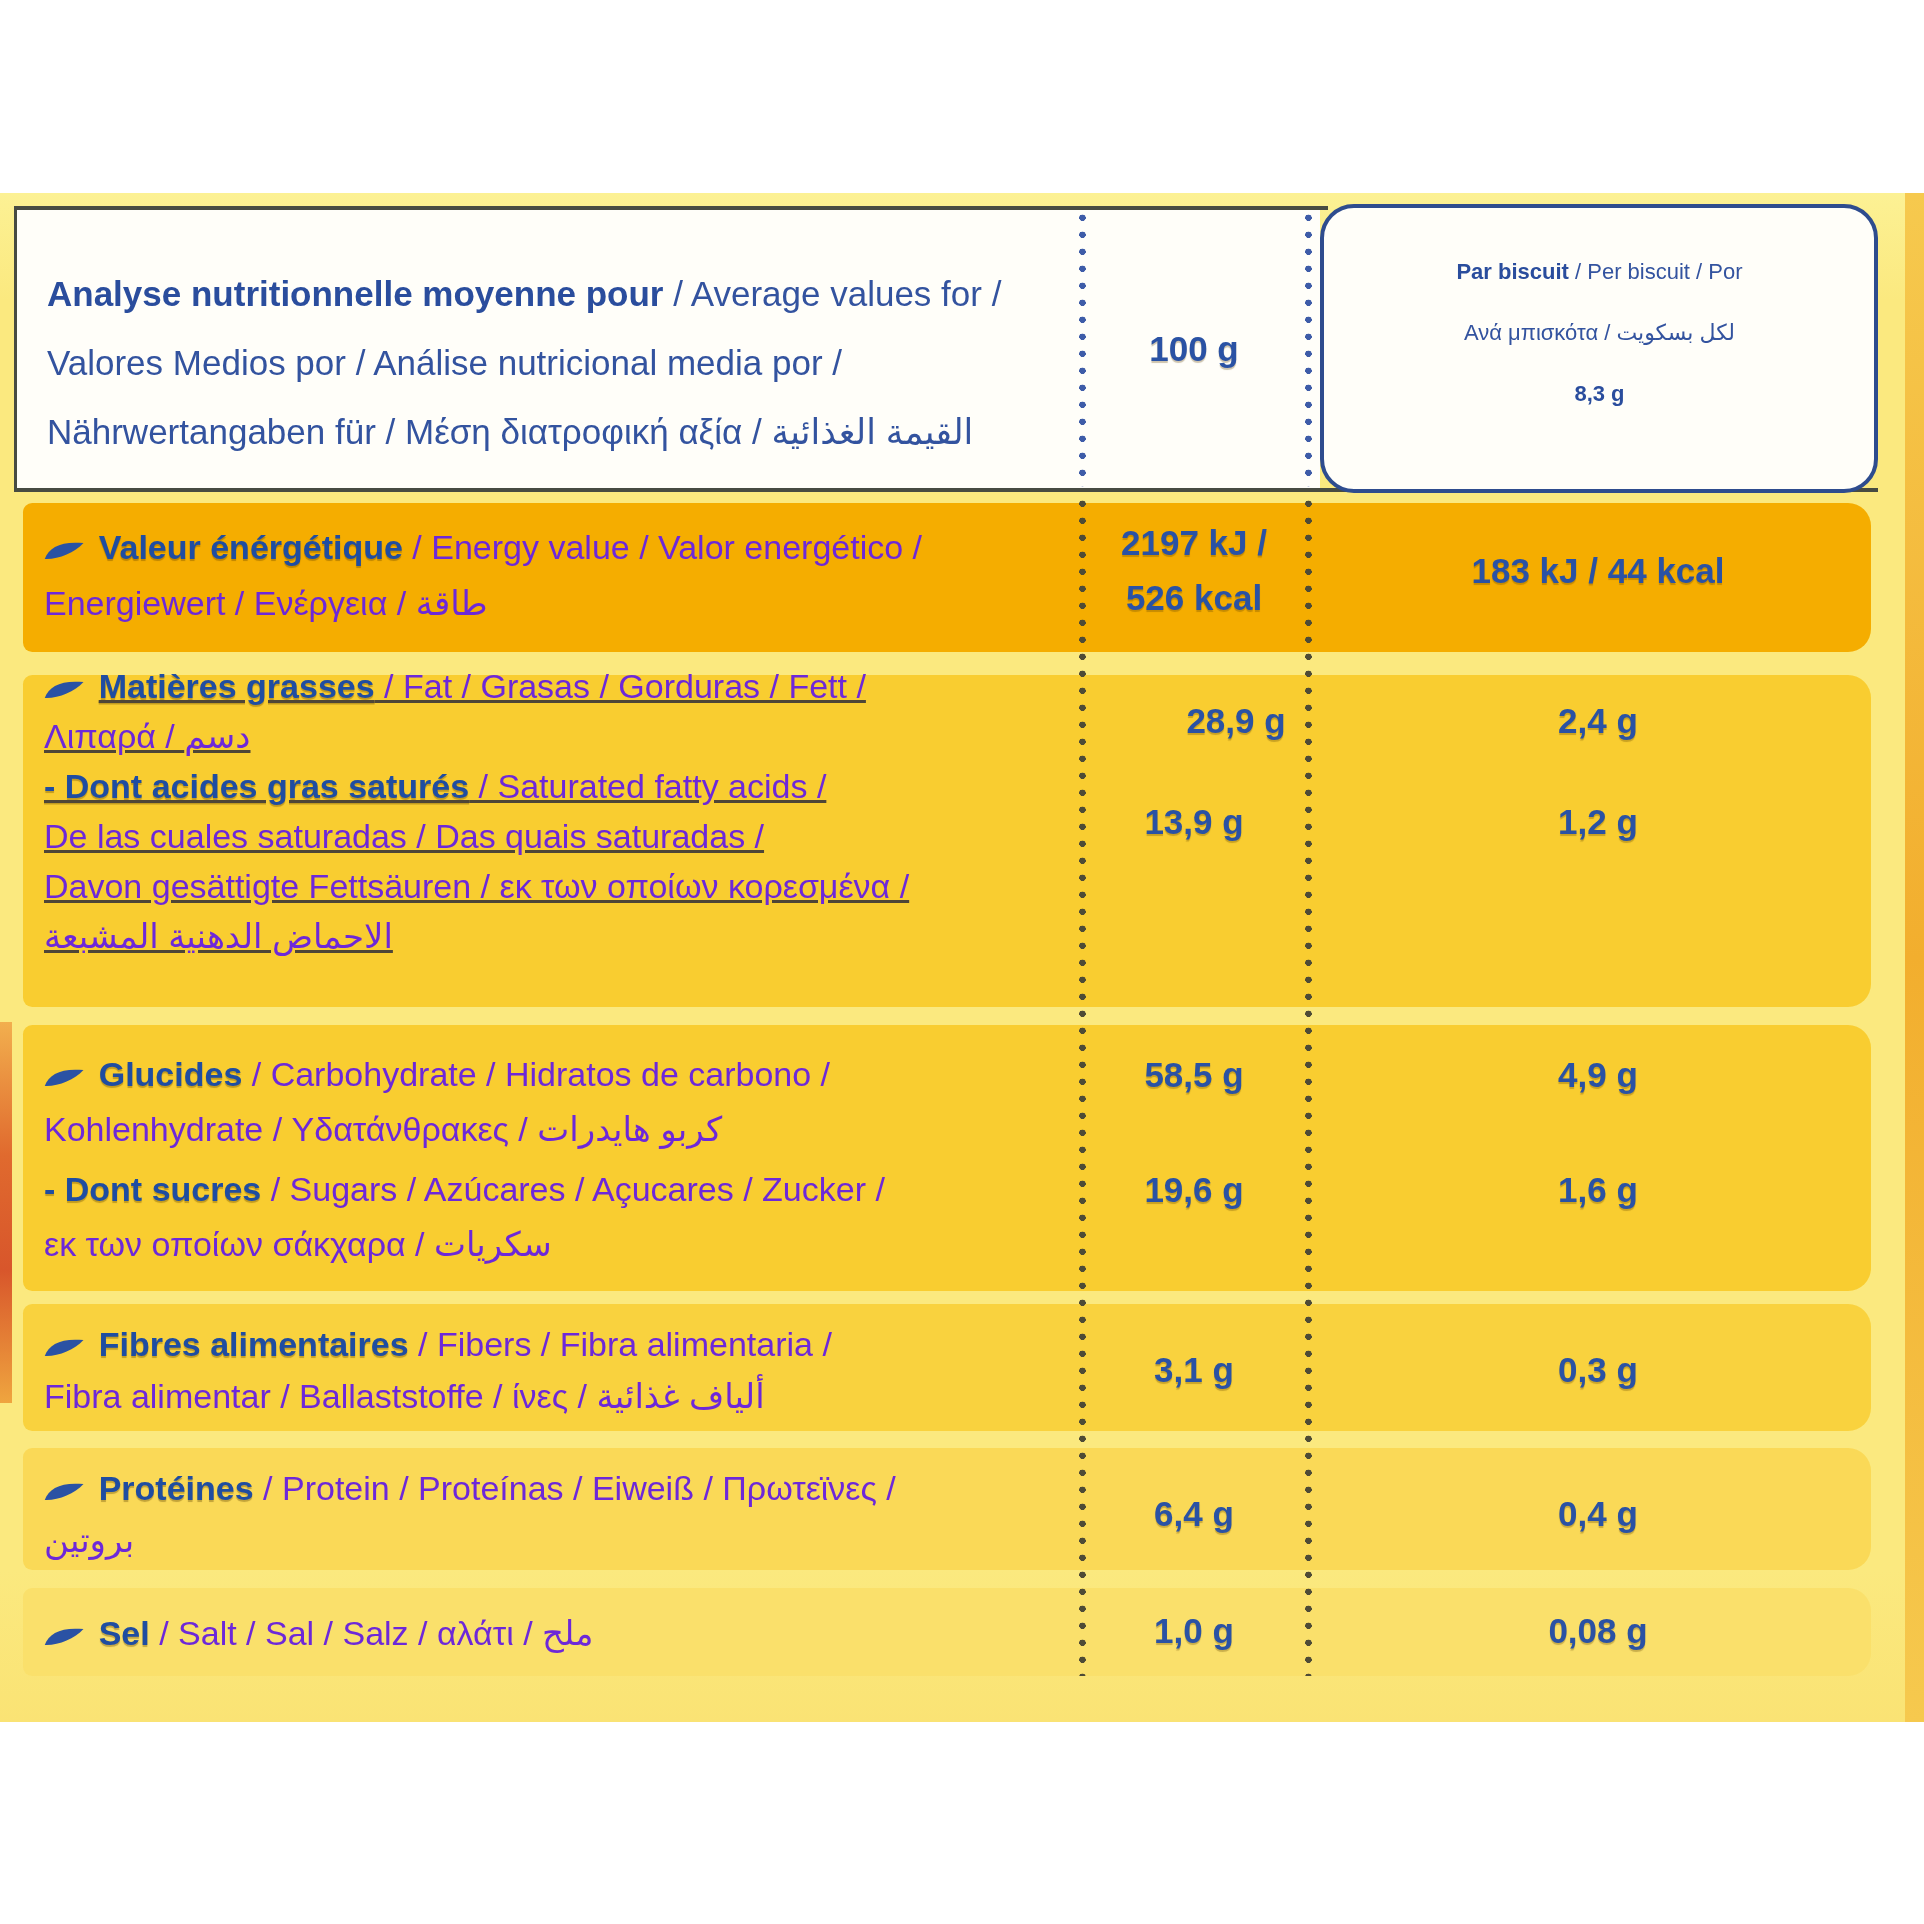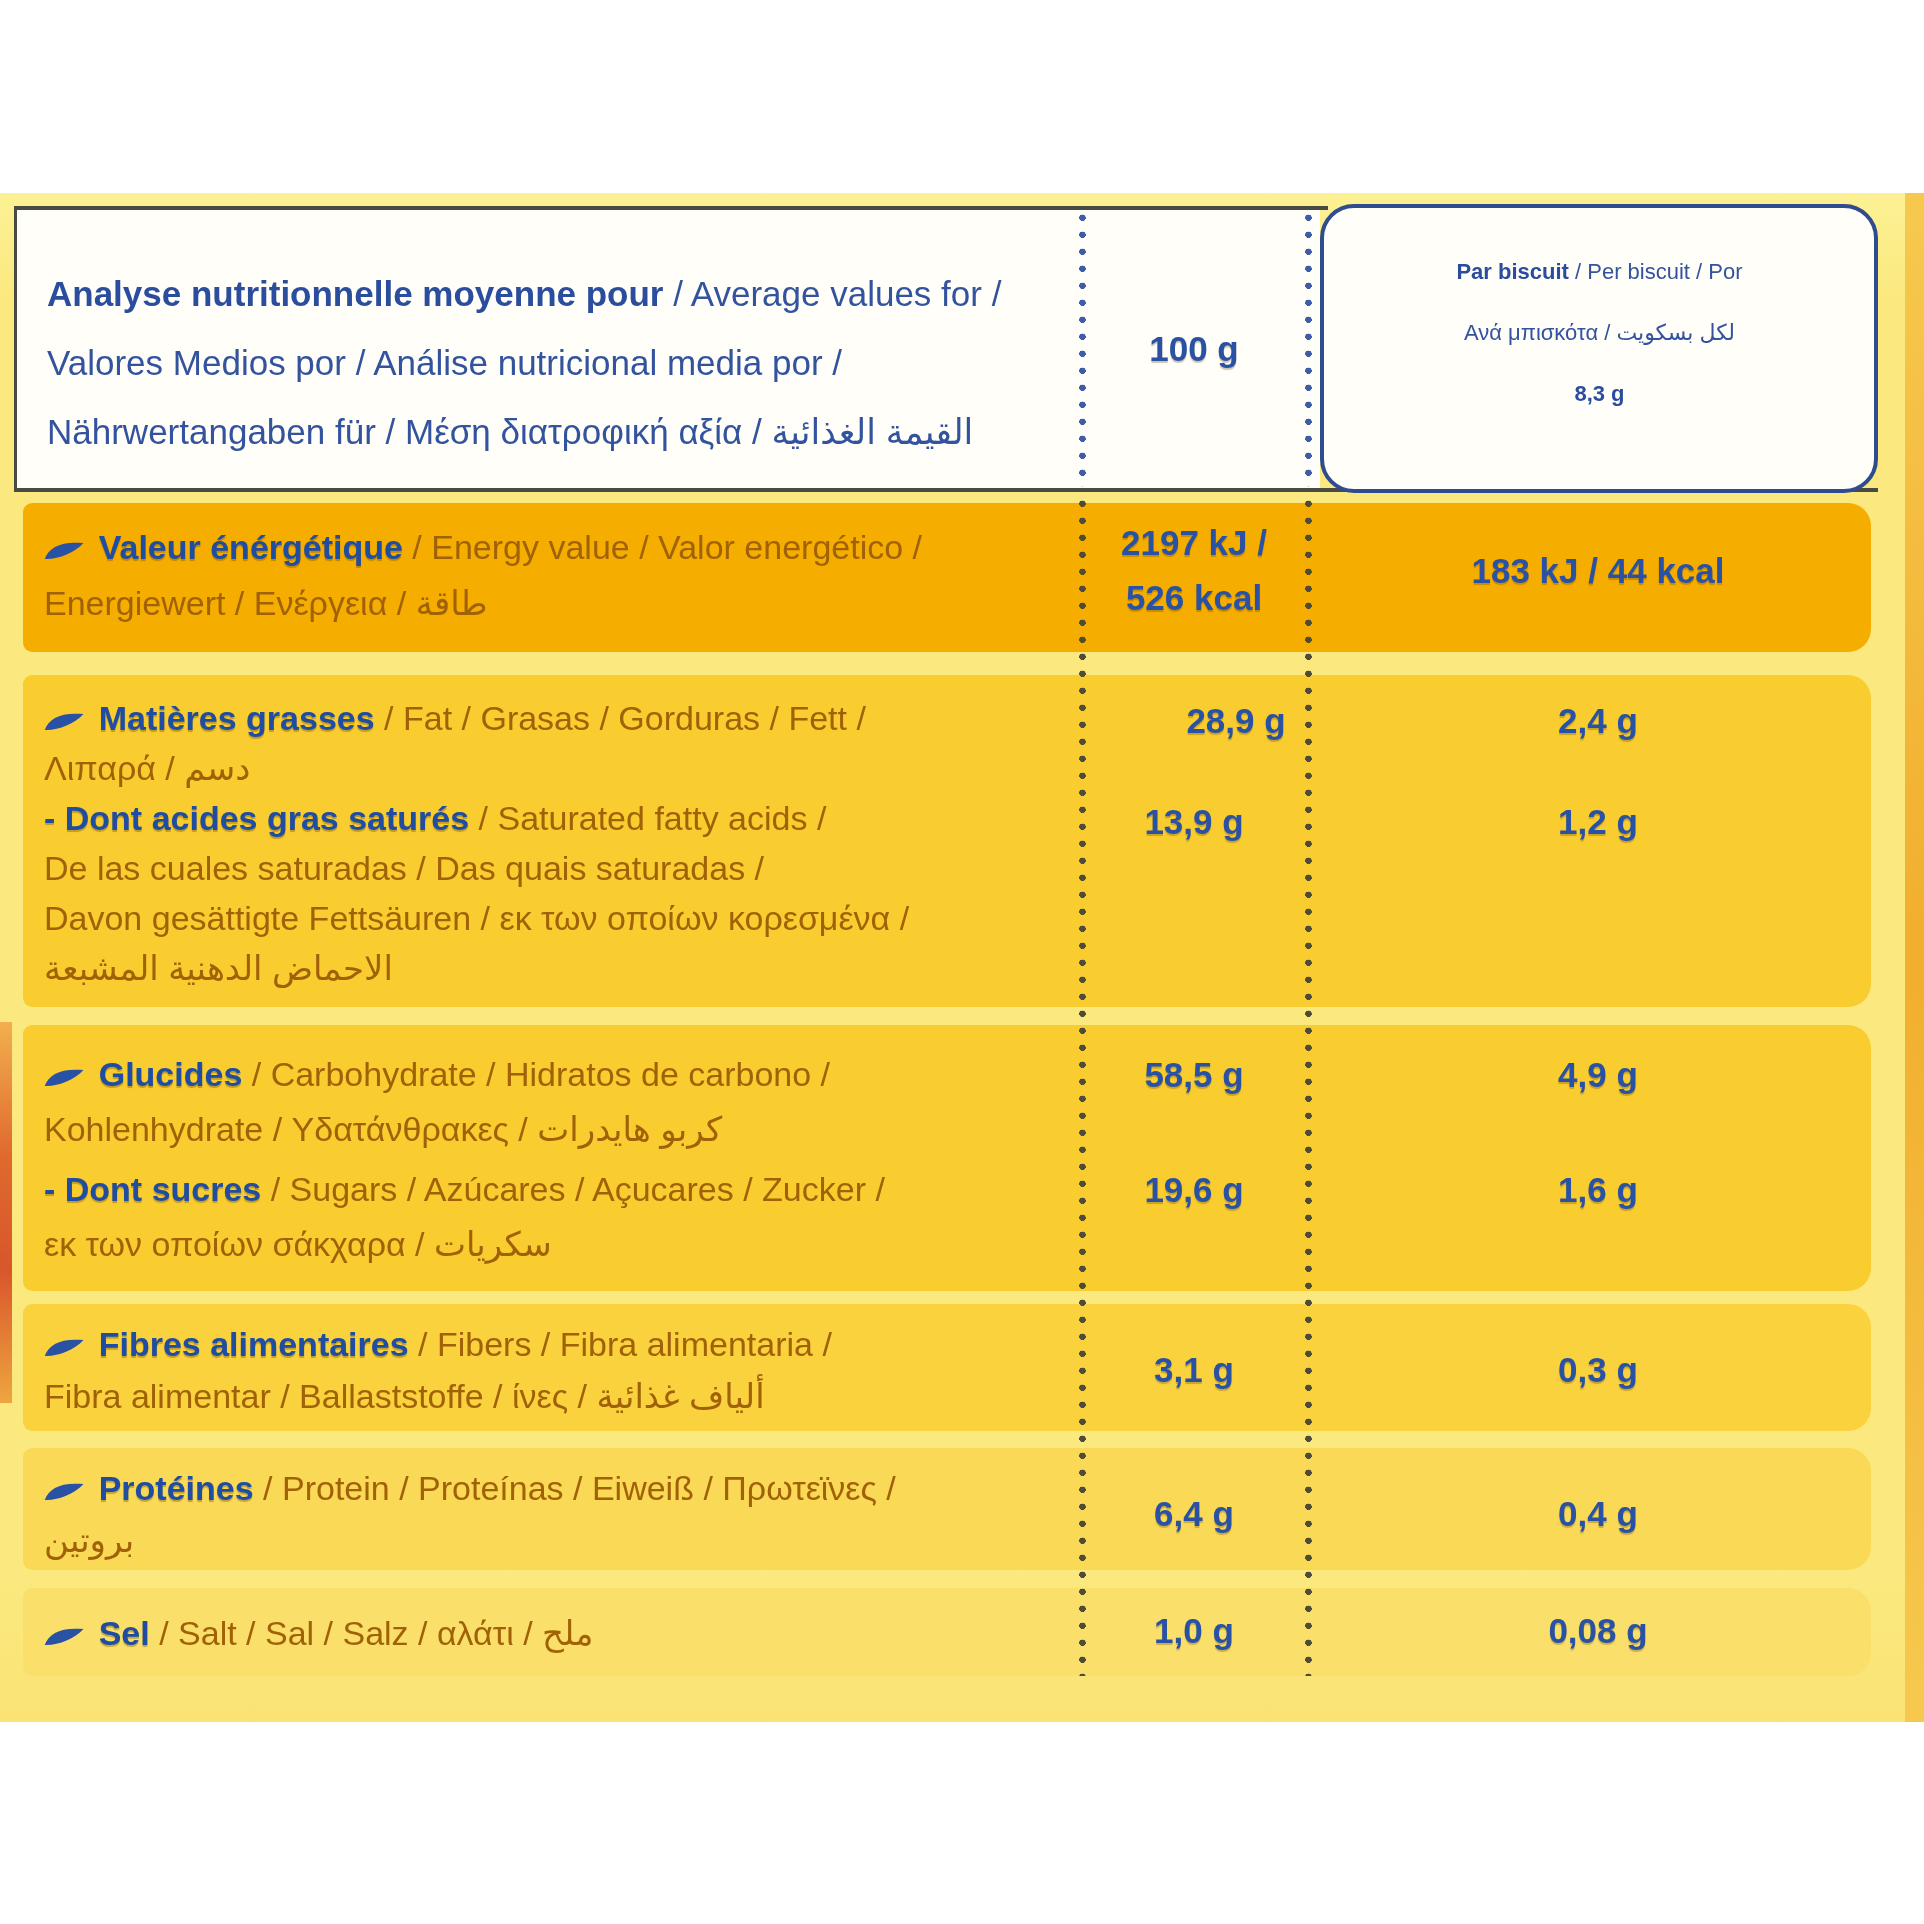--- a/index.html
+++ b/index.html
@@ -39,21 +39,21 @@
   #band-energy {top:503px;height:149px;background:#f5ad00;}
   #band-fat    {top:675px;height:332px;background:#f9cd30;}
   #band-carbs  {top:1025px;height:266px;background:#f9cd30;}
   #band-fibers {top:1304px;height:127px;background:#f9d23e;}
   #band-protein{top:1448px;height:122px;background:#fad957;}
   #band-salt   {top:1588px;height:88px;background:#fae06b;}
   
   .label{left:44px;color:#4f4637;font-size:34px;}
   .label .line{white-space:nowrap;}
   .fr{font-weight:bold;color:#1f4da1;text-shadow:0 1.5px 0.8px rgba(92,62,0,.35);}
-  .tr{color:#a16207;}
+  .tr{color:#6d28d9;}
   .hdr-left{left:47px;top:259px;width:1022px;color:#33539f;font-size:35px;line-height:69px;}
   .hdr-left .line{white-space:nowrap;}
   .hdr-bold{font-weight:bold;color:#2a4d9d;}
   .val{
     transform:translate(-50%,-50%);font-weight:bold;color:#2a52a4;
     font-size:35px;white-space:nowrap;text-shadow:0 1.5px 0.8px rgba(92,62,0,.30);
   }
   .center-100g{left:1194px;top:349px;}
   #biscuit-box-text{
     left:1340px;top:241px;width:519px;text-align:center;
@@ -107,21 +107,21 @@
 <div class="abs label" style="top:519px;">
   <div class="line l4"><svg class="leaf" width="41" height="21.4" viewBox="0 0 54 28">
         <path d="M1 25 C6 9 24 1 52 4 C40 17 18 26 1 25 Z" fill="#2a52a4"></path>
       </svg><span class="fr">Valeur énérgétique</span><span class="tr"> / Energy value / Valor energético /</span></div>
   <div class="line l4 tr">Energiewert / Ενέργεια / طاقة</div>
 </div>
 <div class="abs val" style="left:1194px;top:543px;">2197 kJ /</div>
 <div class="abs val" style="left:1194px;top:598px;">526 kcal</div>
 <div class="abs val" style="left:1598px;top:571px;">183 kJ / 44 kcal</div>
 
-<div class="abs label" style="top:693px;">
+<div class="abs label" style="top:661px;text-decoration:underline;">
   <div class="line l1"><svg class="leaf" width="41" height="21.4" viewBox="0 0 54 28">
         <path d="M1 25 C6 9 24 1 52 4 C40 17 18 26 1 25 Z" fill="#2a52a4"></path>
       </svg><span class="fr">Matières grasses</span><span class="tr"> / Fat / Grasas / Gorduras / Fett /</span></div>
   <div class="line l1 tr">Λιπαρά / دسم</div>
   <div class="line l1"><span class="fr">- Dont acides gras saturés</span><span class="tr"> / Saturated fatty acids /</span></div>
   <div class="line l1 tr">De las cuales saturadas / Das quais saturadas /</div>
   <div class="line l1 tr">Davon gesättigte Fettsäuren / εκ των οποίων κορεσμένα /</div>
   <div class="line l1 tr">الاحماض الدهنية المشبعة</div>
 </div>
 <div class="abs val" style="left:1236px;top:721px;">28,9 g</div>

